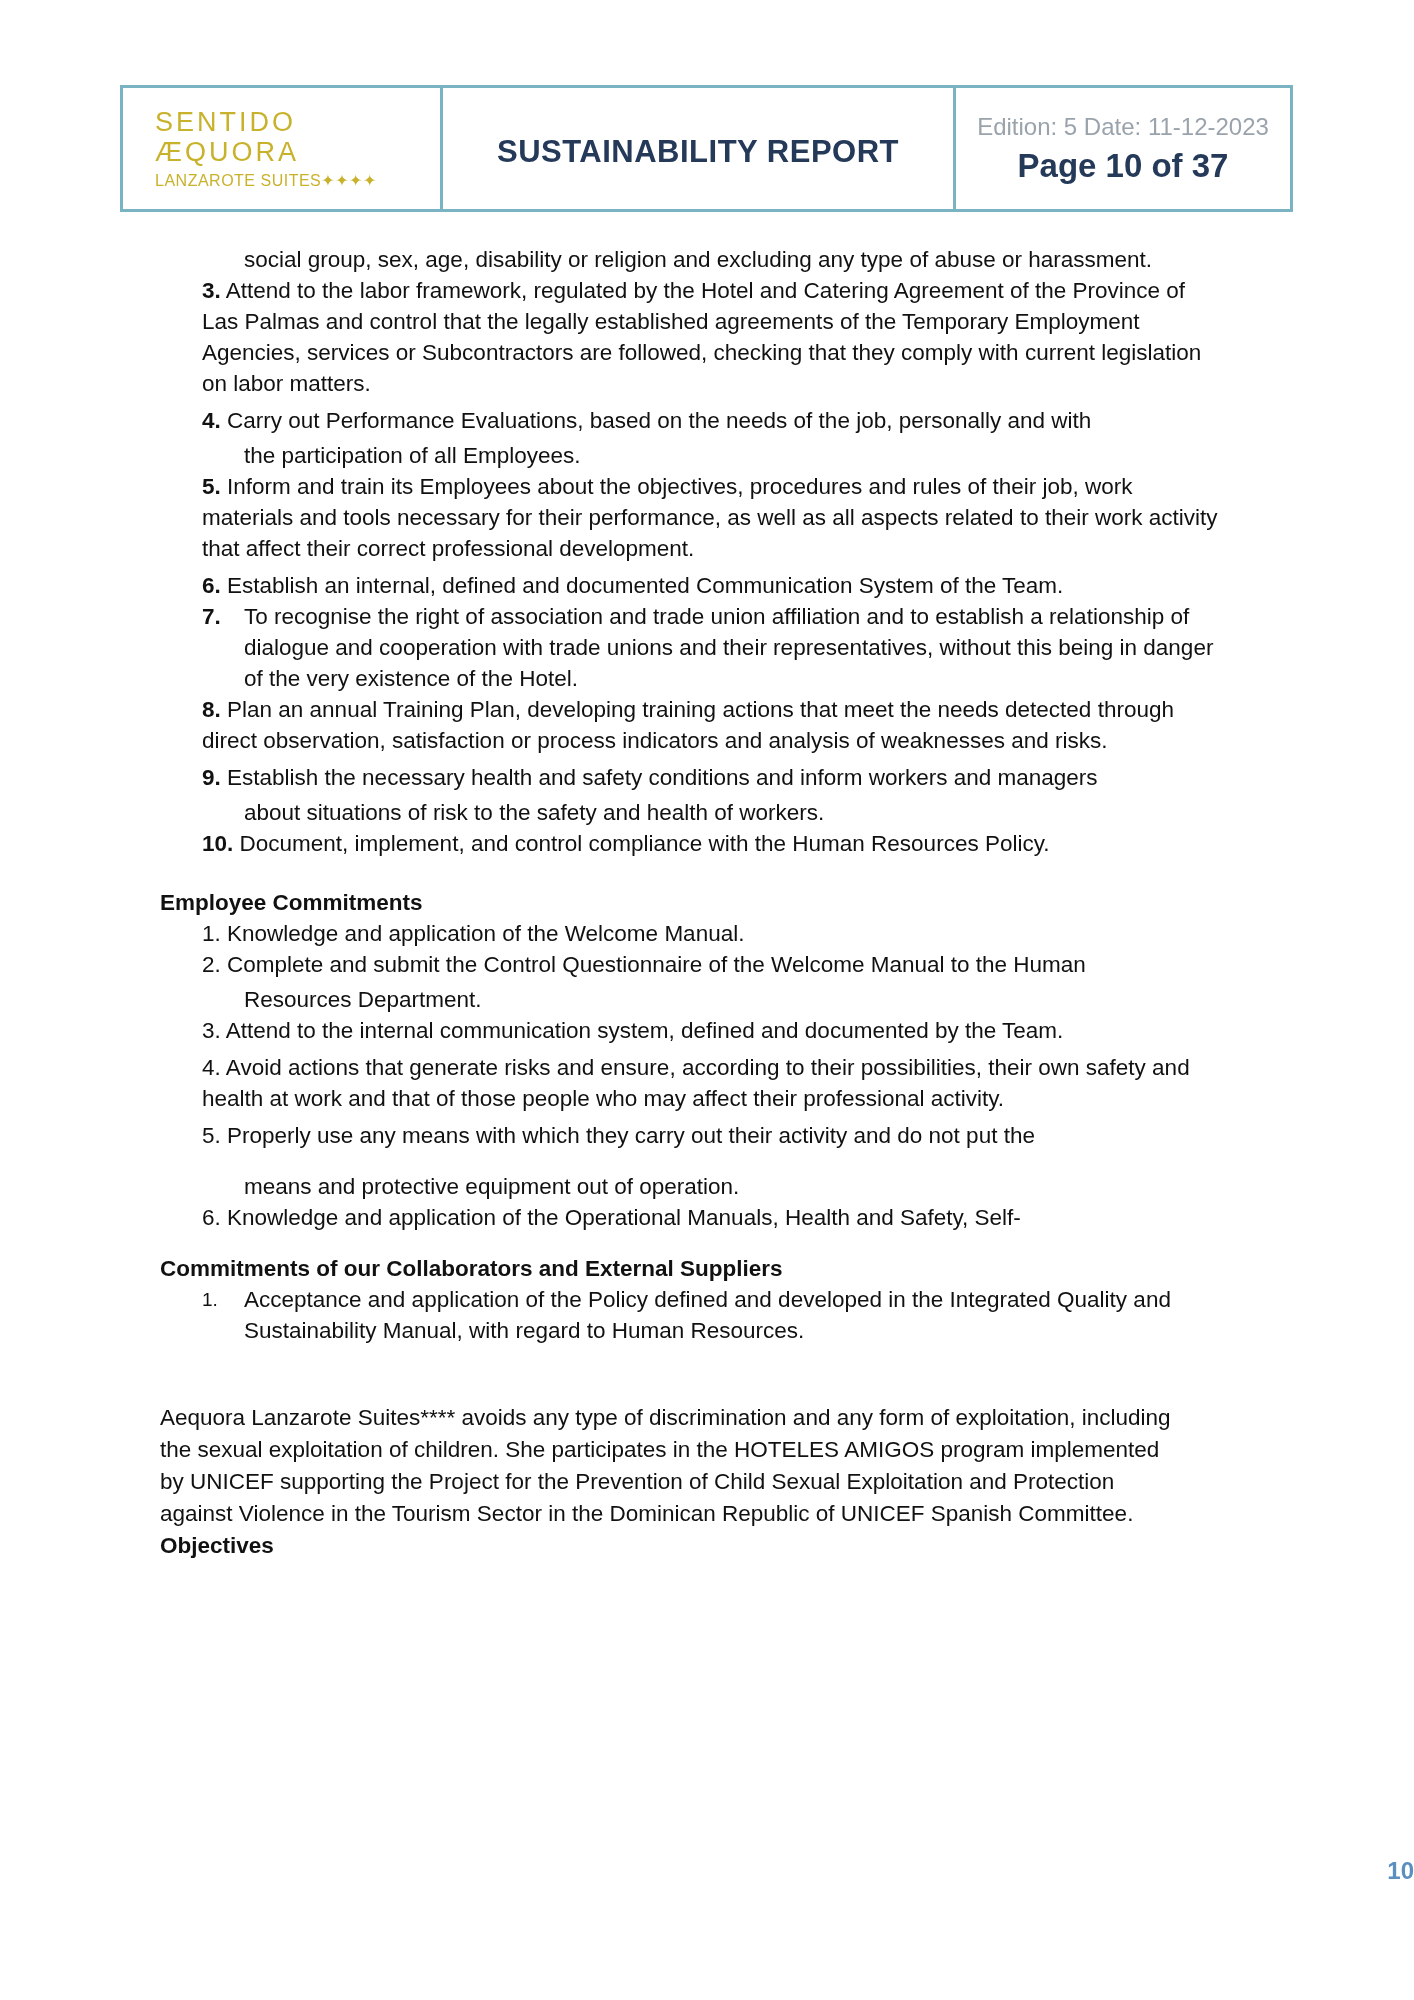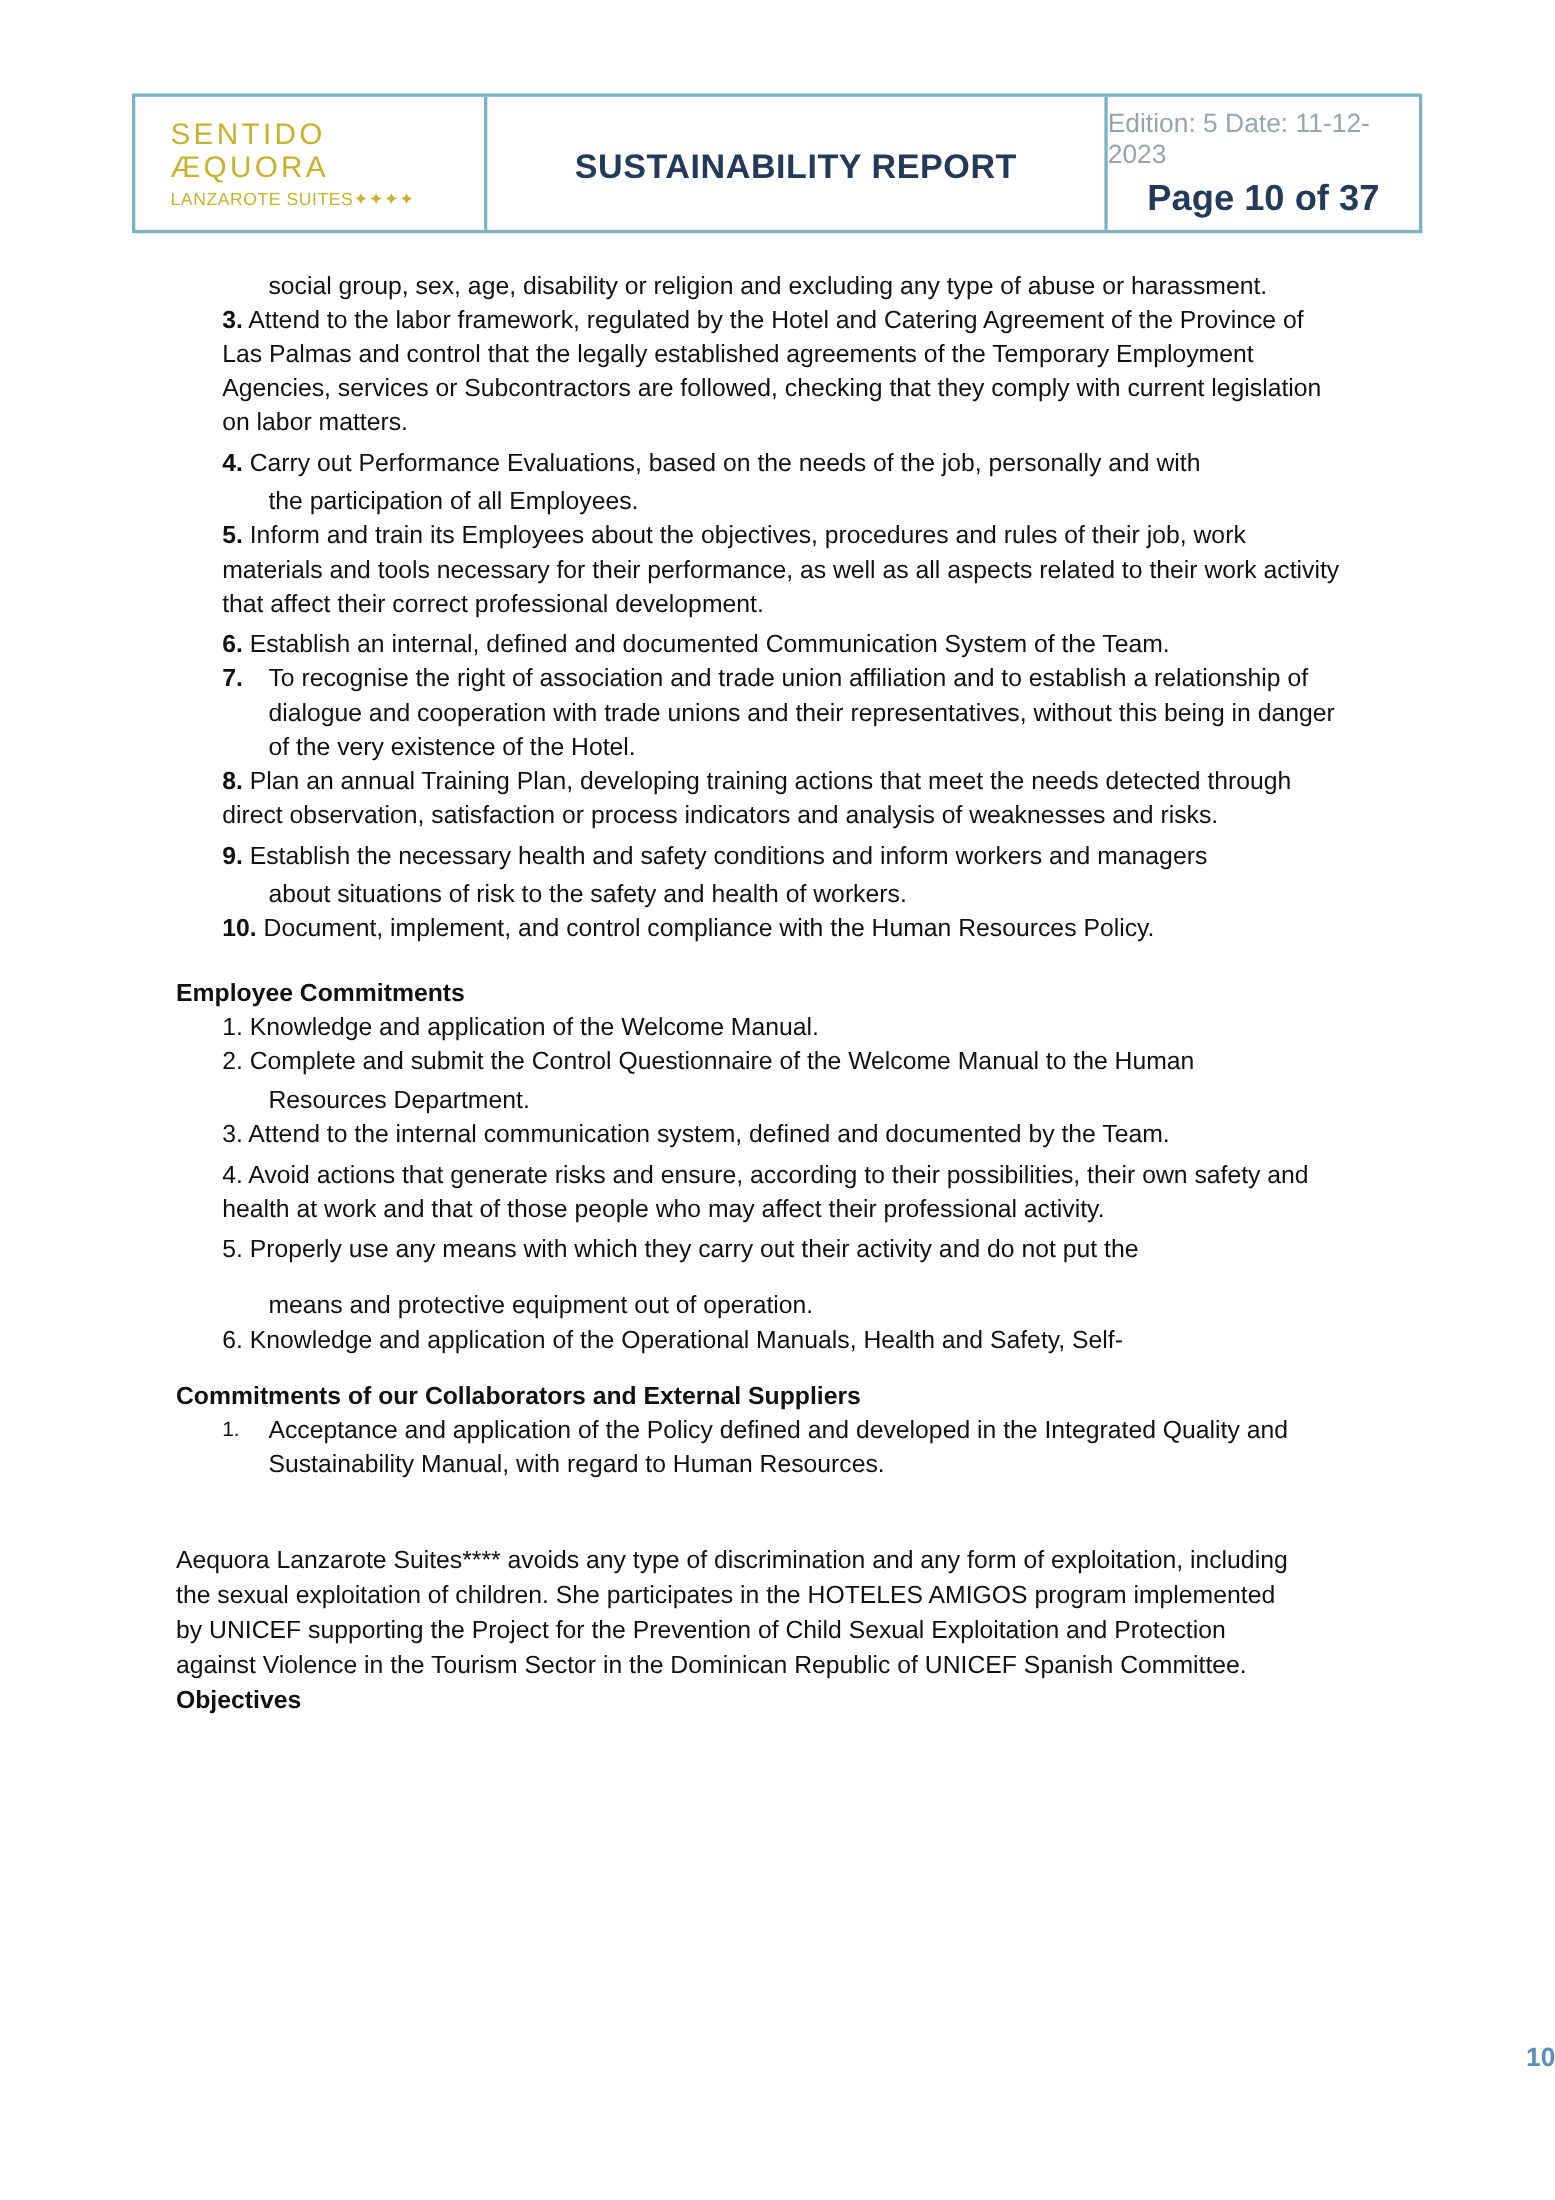--- a/index.html
+++ b/index.html
@@ -4,21 +4,21 @@
 <style>
   html, body { margin: 0; padding: 0; background: #ffffff; }
   body { width: 1414px; height: 2000px; position: relative; overflow: hidden;
          font-family: "Liberation Sans", sans-serif; color: #111; }
 
   .header { position: absolute; left: 120px; top: 85px; width: 1173px; height: 127px;
             border: 3px solid #7ab4c3; box-sizing: border-box; display: flex; }
   .hcell { height: 100%; box-sizing: border-box; display: flex; flex-direction: column;
            justify-content: center; align-items: center; }
   .hcell.logo { width: 320px; border-right: 3px solid #7ab4c3; align-items: flex-start; padding-left: 32px; }
-  .hcell.title { width: 564px; border-right: 3px solid #7ab4c3; }
+  .hcell.title { width: 513px; border-right: 3px solid #7ab4c3; }
   .hcell.meta { flex: 1; }
   .logo-main { color: #c9b22b; font-size: 27px; letter-spacing: 3px; font-family: "Liberation Sans", sans-serif; line-height: 30px; }
   .logo-sub { color: #c9b22b; font-size: 16px; letter-spacing: 0.5px; margin-top: 4px; }
   .report-title { color: #243a58; font-weight: bold; font-size: 31px; letter-spacing: 0.5px; margin-top: 6px; }
   .edition { color: #9aa3ac; font-size: 24px; }
   .page-of { color: #243a58; font-size: 33px; font-weight: bold; margin-top: 6px; }
 
   .content { position: absolute; left: 202px; top: 244px; width: 1020px;
              font-size: 22.5px; line-height: 31px; }
   .p { margin: 0; }

